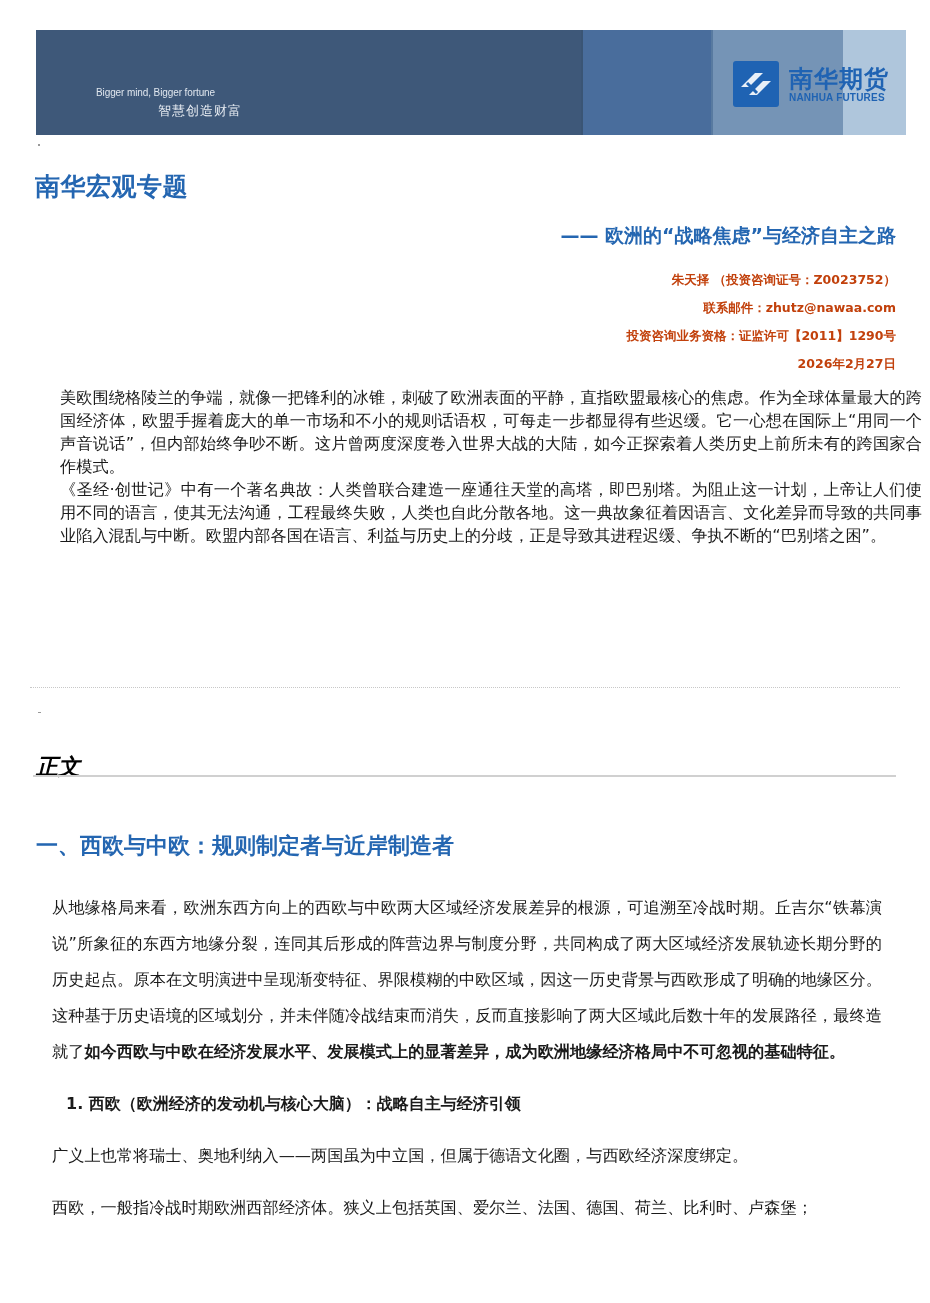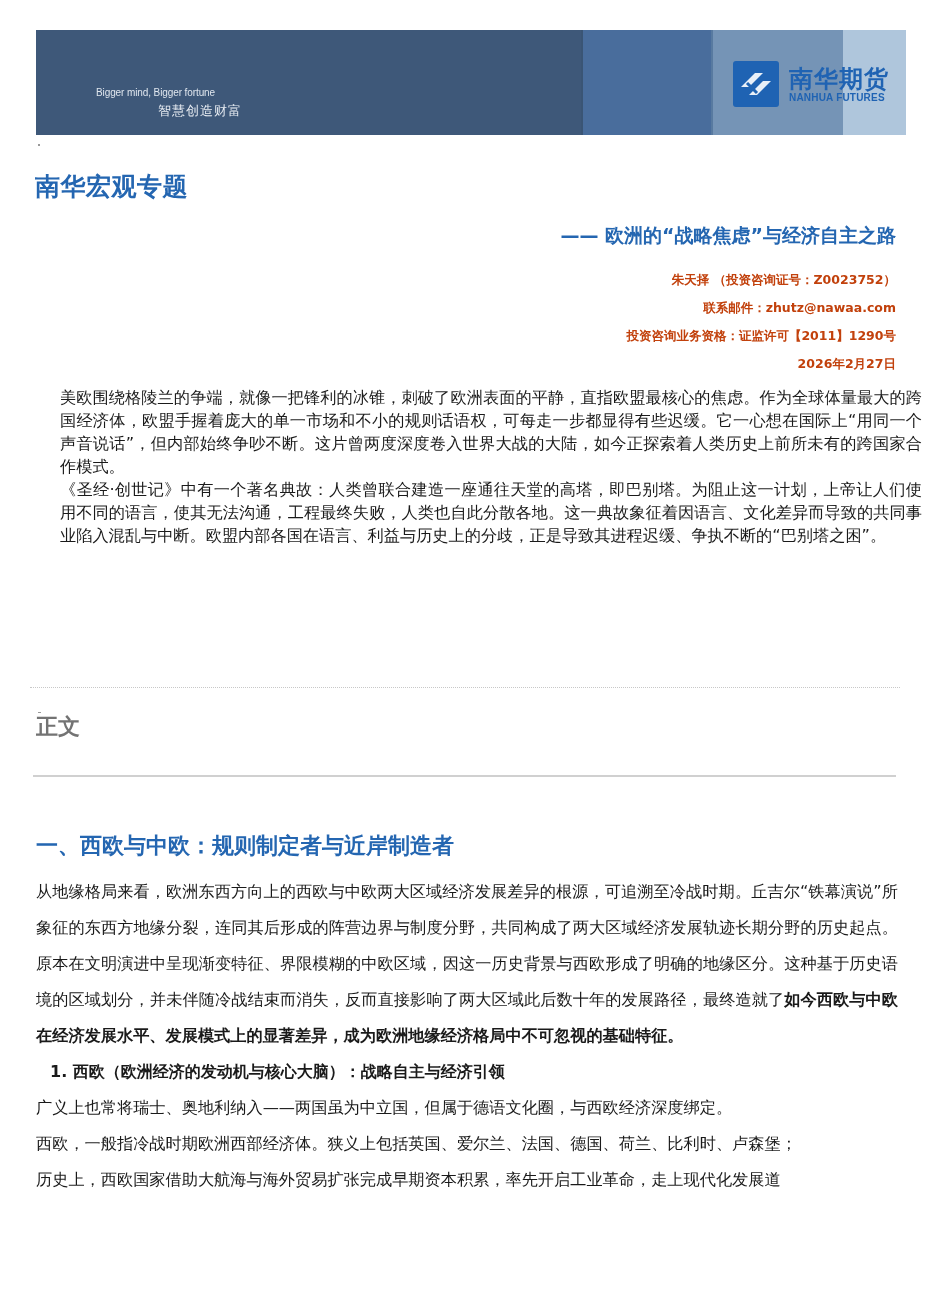--- a/index.html
+++ b/index.html
@@ -18,25 +18,25 @@
   .logo-cn { font-size:24px; font-weight:bold; color:#1f63b3; letter-spacing:1px; line-height:26px; }
   .logo-en { font-size:10px; font-weight:bold; color:#1f63b3; font-family:"Liberation Sans",sans-serif; letter-spacing:0.2px; }
   .dot-mark { position:absolute; left:38px; top:144px; width:2px; height:2px; background:#999; }
   .dot-mark2 { position:absolute; left:38px; top:712px; width:3px; height:1px; background:#999; }
   .title { position:absolute; left:35px; top:170px; font-size:25px; font-weight:bold; color:#2466b1; letter-spacing:0.5px; }
   .subtitle { position:absolute; right:34px; top:223px; font-size:19px; font-weight:bold; color:#2466b1; }
   .meta { position:absolute; right:34px; font-size:12.5px; font-weight:bold; color:#c2410c; text-align:right; }
   .intro { position:absolute; left:36px; top:386px; width:862px; font-size:16.2px; line-height:23px; color:#1a1a1a; text-align:justify;margin-left:24px; }
   .intro p { margin:0; }
   .dotted { position:absolute; left:30px; top:687px; width:870px; border-top:1px dotted #c8c8c8; }
-  .h-body { position:absolute; left:36px; top:712px; font-size:22px; font-weight:bold; color:#737373; }
+  .h-body { position:absolute; left:36px; top:752px; font-size:22px; font-weight:bold; color:#000000;font-style:italic; }
   .rule { position:absolute; left:33px; top:775px; width:863px; height:2px; background:#d0d0d0; }
   .h-sec { position:absolute; left:36px; top:831px; font-size:22px; font-weight:bold; color:#2466b1; }
   .body { position:absolute; left:36px; top:874px; width:862px; font-size:16.2px; line-height:36px; color:#1a1a1a; text-align:justify; }
-  .body p { margin:0; }
+  .body p { margin:16px; }
   .sub { font-weight:bold; padding-left:14px; font-size:16px; }
   b { font-weight:bold; }
 </style>
 </head>
 <body>
 
 <div class="banner">
   <div class="b1"></div>
   <div class="b2"></div>
   <div class="b3"></div>
@@ -77,14 +77,13 @@
 <div class="h-body">正文</div>
 <div class="rule"></div>
 
 <div class="h-sec">一、西欧与中欧：规则制定者与近岸制造者</div>
 
 <div class="body">
   <p><span> 从地缘格局来看，欧洲东西方向上的西欧与中欧两大区域经济发展差异的根源，可追溯至冷战时期。丘吉尔“铁幕演说”所象征的东西方地缘分裂，连同其后形成的阵营边界与制度分野，共同构成了两大区域经济发展轨迹长期分野的历史起点。原本在文明演进中呈现渐变特征、界限模糊的中欧区域，因这一历史背景与西欧形成了明确的地缘区分。这种基于历史语境的区域划分，并未伴随冷战结束而消失，反而直接影响了两大区域此后数十年的发展路径，最终造就了</span><b>如今西欧与中欧在经济发展水平、发展模式上的显著差异，成为欧洲地缘经济格局中不可忽视的基础特征。</b></p>
   <p class="sub">1. 西欧（欧洲经济的发动机与核心大脑）：战略自主与经济引领</p>
   <p>广义上也常将瑞士、奥地利纳入——两国虽为中立国，但属于德语文化圈，与西欧经济深度绑定。</p>
   <p>西欧，一般指冷战时期欧洲西部经济体。狭义上包括英国、爱尔兰、法国、德国、荷兰、比利时、卢森堡；</p>
-  <p style="text-align:left;">历史上，西欧国家借助大航海与海外贸易扩张完成早期资本积累，率先开启工业革命，走上现代化发展道</p>
 </div>
 
 </body></html>

